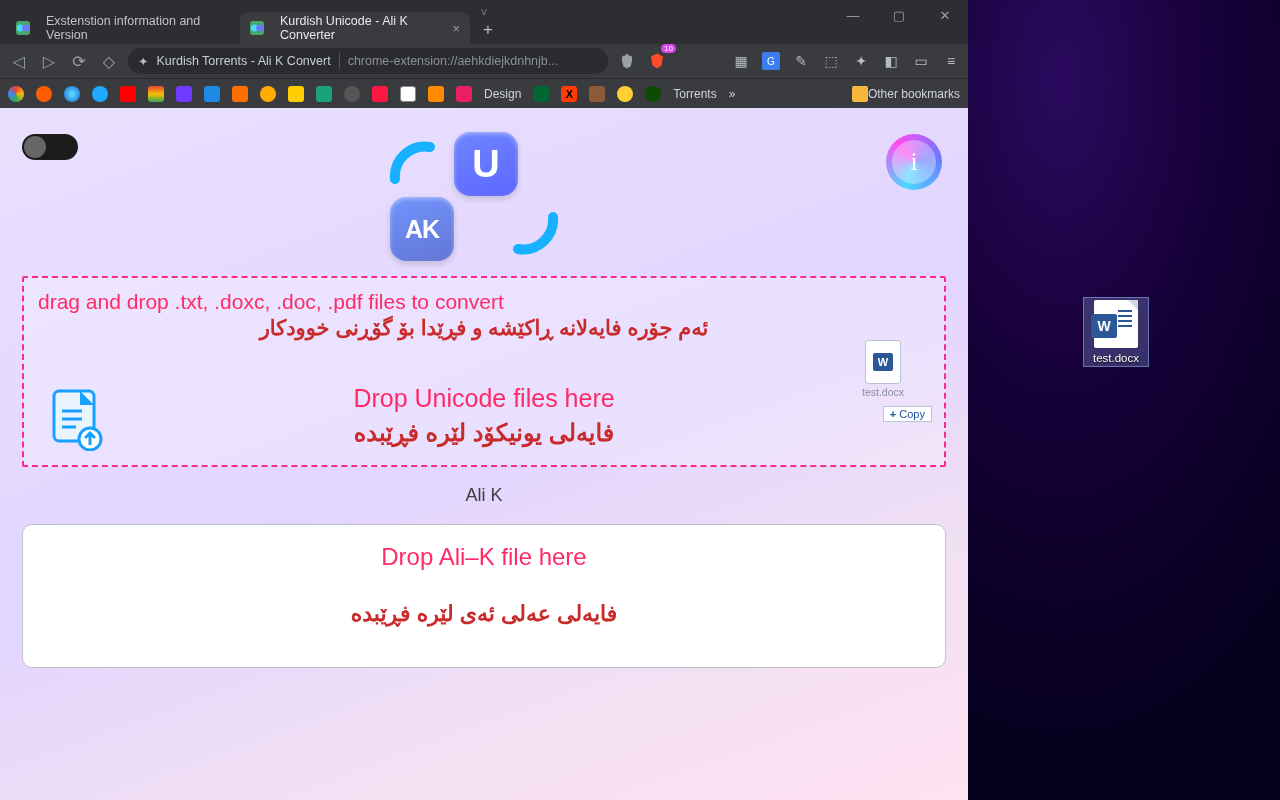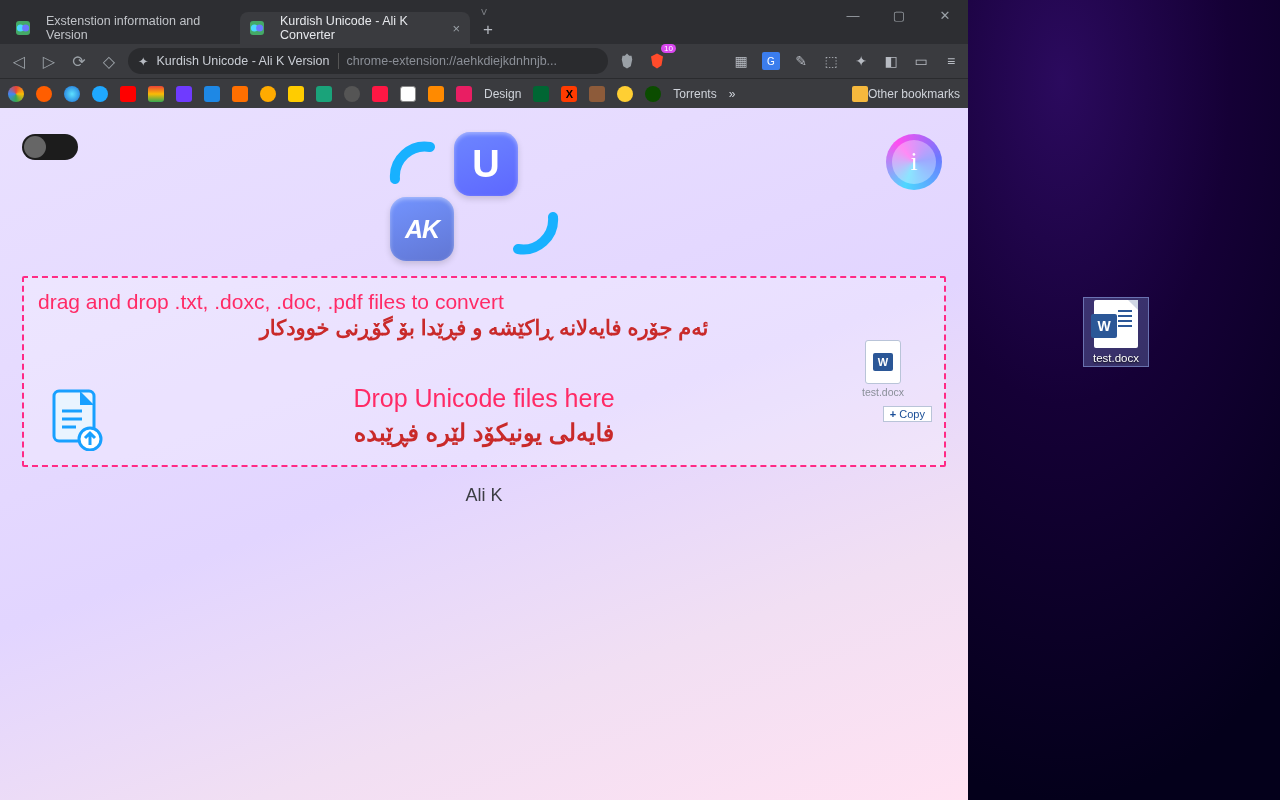--- a/index.html
+++ b/index.html
@@ -88,21 +88,21 @@
     display:flex;align-items:center;justify-content:center; }
   .info-btn .i { font-family: Georgia, serif; font-size:26px; color:#fff; font-weight:500; }
 
   .logo-wrap { align-self:center; display:grid; grid-template-columns: 60px 68px 60px; grid-template-rows: 68px 68px; gap:0; align-items:center; justify-items:center; }
   .arc { width:50px; height:50px; }
   .arc.tl { grid-column:1;grid-row:1; }
   .arc.br { grid-column:3;grid-row:2; }
   .tile { width:64px;height:64px;border-radius:16px; display:flex;align-items:center;justify-content:center;
     font-weight:700; color:#fff; box-shadow: inset 0 2px 4px rgba(255,255,255,0.4), 0 3px 6px rgba(0,0,0,0.15); }
   .tile.u { grid-column:2;grid-row:1; background: linear-gradient(160deg,#6d86ff,#5d67ff); font-size:38px; }
-  .tile.ak { grid-column:2;grid-row:2; background: linear-gradient(160deg,#7394ff,#6176d3); font-size:25px; font-style:italic; letter-spacing:-1px;}
+  .tile.ak { grid-column:2;grid-row:2; background: linear-gradient(160deg,#7394ff,#6176d3); font-size:25px; letter-spacing:-1px;}
   .tile.ak { grid-column:1;grid-row:2; margin-left:24px; margin-top:-6px;} 
   .tile.u  { grid-column:2;grid-row:1; margin-left:24px;}
   .logo-wrap { transform: translateX(-10px); }
 
   .section-label { text-align:center; font-size:18px; color:#3b3d43; margin-top:8px; }
 
   .dropzone {
     border: 2.5px dashed #ff2a86; border-radius: 2px; background: rgba(255,255,255,0.25);
     padding: 12px 14px 18px 14px; position:relative;
   }
@@ -196,21 +196,21 @@
     </div>
   </div>
 
   <div class="addrbar">
     <span class="nav-icn">◁</span>
     <span class="nav-icn">▷</span>
     <span class="nav-icn">⟳</span>
     <span class="nav-icn">◇</span>
     <div class="omnibox">
       <span style="color:#b7bbc2">✦</span>
-      <span>Kurdish Unicode - Ali K Version</span>
+      <span>Kurdish Torrents - Ali K Convert</span>
       <span class="divider"></span>
       <span class="url-secondary">chrome-extension://aehkdiejkdnhnjb...</span>
     </div>
     <span class="nav-icn">
       <svg viewBox="0 0 24 24" width="18" height="18">
           <path fill="#9aa0a6" d="M12 2l3 3h3l1 5-2 9-5 3-5-3-2-9 1-5h3z"></path>
         </svg>
     </span>
     <span class="nav-icn brave-badge">
       <svg viewBox="0 0 24 24" width="18" height="18">
@@ -357,20 +357,24 @@
         <div class="word-mini">
           <div class="wtag">W</div>
         </div>
         <div class="gname">test.docx</div>
       </div>
       <div class="copy-tip">Copy</div>
     </div>
 
     <div class="section-label">Ali K</div>
 
+    <div class="zone2">
+      <div class="big">Drop Ali–K file here</div>
+      <div class="kur">فایەلی عەلی ئەی لێرە فڕێبدە</div>
+    </div>
 
   </div>
 </div>
 
 <div class="desktop">
   <div class="desk-file">
     <div class="word-icon">
       <div class="lines">
           <div></div>
           <div></div>

